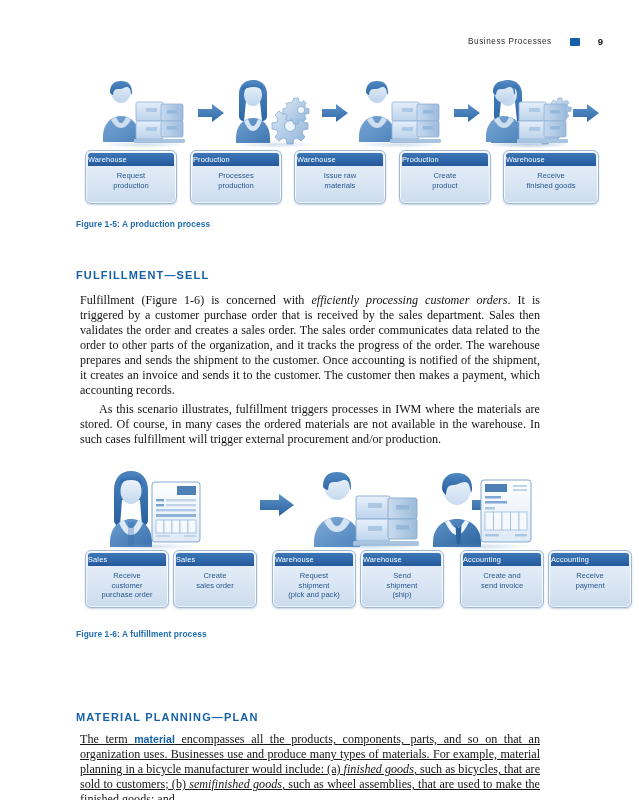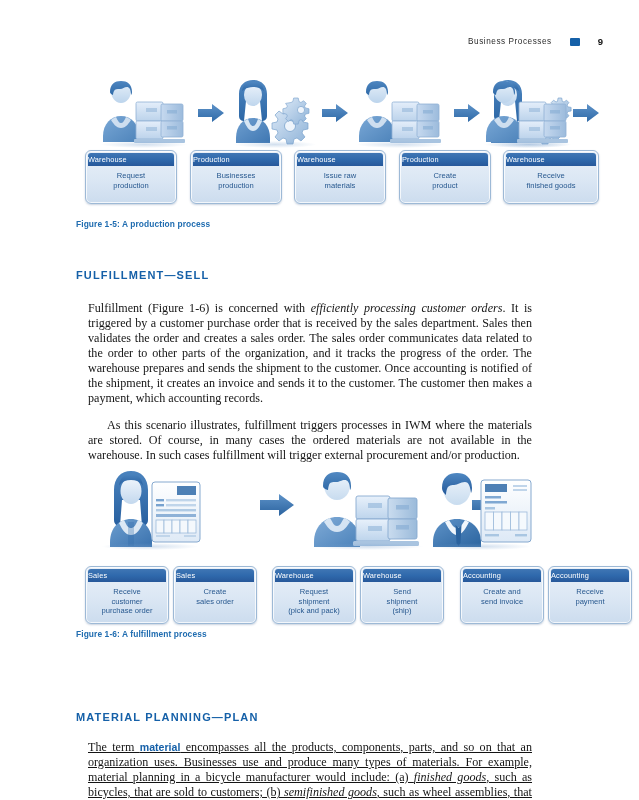--- a/index.html
+++ b/index.html
@@ -144,21 +144,21 @@
   }
 
   
   .body-text {
     font-size: 12.1px;
     line-height: 15.05px;
     text-align: justify;
     color: #141414;
     font-family: "Liberation Serif", serif;
   }
-  .body-text p { margin: 12px; }
+  .body-text p { margin: 4px; }
   .body-text p.indent { text-indent: 19px; }
   .body-text i { font-style: italic; }
   .term {
     color: #1560a8;
     font-family: "Liberation Sans", sans-serif;
     font-size: 10.6px;
     font-weight: bold;
   }
 </style>
 </head>
@@ -355,21 +355,21 @@
     <div class="pbox" style="left:9px; width:92px;">
       <div class="pbox-head">Warehouse</div>
       <div class="pbox-body">
         <span>Request</span>
         <span>production</span>
       </div>
     </div>
     <div class="pbox" style="left:114px; width:92px;">
       <div class="pbox-head">Production</div>
       <div class="pbox-body">
-        <span>Businesses</span>
+        <span>Processes</span>
         <span>production</span>
       </div>
     </div>
     <div class="pbox" style="left:218px; width:92px;">
       <div class="pbox-head">Warehouse</div>
       <div class="pbox-body">
         <span>Issue raw</span>
         <span>materials</span>
       </div>
     </div>
@@ -563,21 +563,21 @@
             <rect x="29.5" y="32" width="8.5" height="18"></rect>
             <rect x="38" y="32" width="8" height="18"></rect>
           </g>
           <rect x="4" y="54" width="14" height="2.4" fill="#a9c6e2"></rect>
           <rect x="34" y="54" width="12" height="2.4" fill="#a9c6e2"></rect>
         </g>
       </svg>
     </div>
   </div>
 
-  <div class="box-row" style="margin-top:18px; height:62px;">
+  <div class="box-row" style="margin-top:2px; height:62px;">
     <div class="pbox" style="left:9px; width:84px; height:58px;">
       <div class="pbox-head">Sales</div>
       <div class="pbox-body">
         <span>Receive</span>
         <span>customer</span>
         <span>purchase order</span>
       </div>
     </div>
     <div class="pbox" style="left:97px; width:84px; height:58px;">
       <div class="pbox-head">Sales</div>

